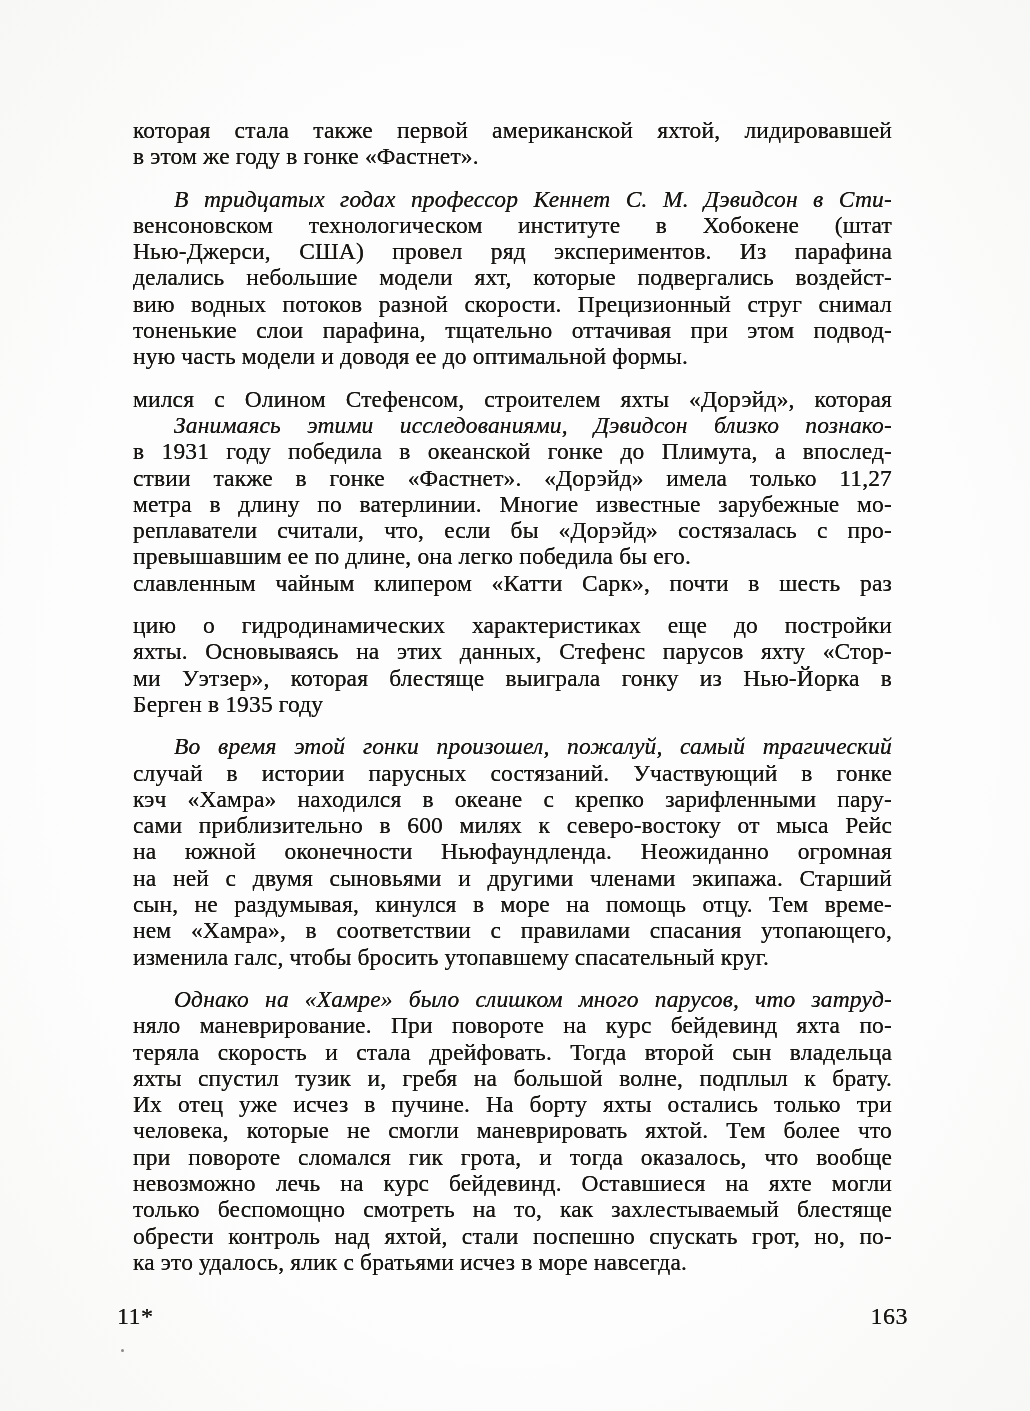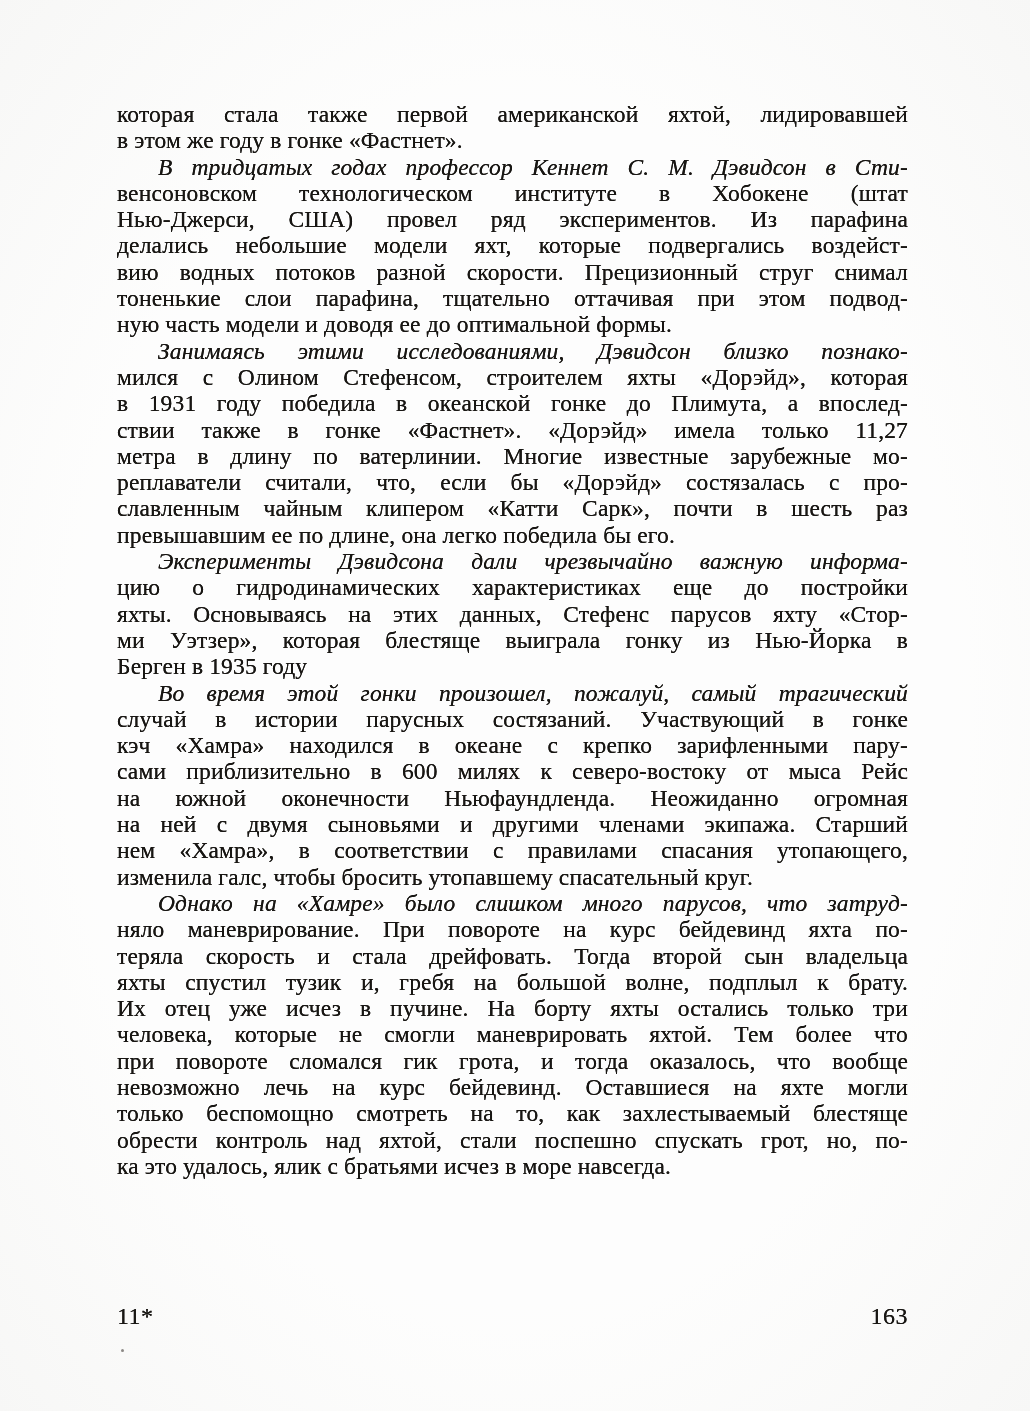--- a/index.html
+++ b/index.html
@@ -24,21 +24,21 @@
       var(--paper);
     font-family: "Liberation Serif", "DejaVu Serif", serif;
     color: var(--ink);
   }
   .text-block {
     position: absolute;
     left: 117px;
     top: 101px;
     width: 791px;
   }
-  .paragraph { margin: 0; padding: 0; }
+  .paragraph { margin: 16px; padding: 0; }
   .line {
     font-size: 23.5px;
     line-height: 26.3px;
     height: 26.3px;
     text-align: justify;
     text-align-last: justify;
     letter-spacing: 0.15px;
     white-space: normal;
     overflow: hidden;
     color: var(--ink);
@@ -88,43 +88,43 @@
       <div class="paragraph">
         <div class="line indent">В тридцатых годах профессор Кеннет С. М. Дэвидсон в Сти-</div>
         <div class="line">венсоновском технологическом институте в Хобокене (штат</div>
         <div class="line">Нью-Джерси, США) провел ряд экспериментов. Из парафина</div>
         <div class="line">делались небольшие модели яхт, которые подвергались воздейст-</div>
         <div class="line">вию водных потоков разной скорости. Прецизионный струг снимал</div>
         <div class="line">тоненькие слои парафина, тщательно оттачивая при этом подвод-</div>
         <div class="line last">ную часть модели и доводя ее до оптимальной формы.</div>
       </div>
       <div class="paragraph">
+        <div class="line">мился с Олином Стефенсом, строителем яхты «Дорэйд», которая</div>
         <div class="line indent">Занимаясь этими исследованиями, Дэвидсон близко познако-</div>
-        <div class="line">мился с Олином Стефенсом, строителем яхты «Дорэйд», которая</div>
         <div class="line">в 1931 году победила в океанской гонке до Плимута, а впослед-</div>
         <div class="line">ствии также в гонке «Фастнет». «Дорэйд» имела только 11,27</div>
         <div class="line">метра в длину по ватерлинии. Многие известные зарубежные мо-</div>
         <div class="line">реплаватели считали, что, если бы «Дорэйд» состязалась с про-</div>
+        <div class="line last">превышавшим ее по длине, она легко победила бы его.</div>
         <div class="line">славленным чайным клипером «Катти Сарк», почти в шесть раз</div>
-        <div class="line last">превышавшим ее по длине, она легко победила бы его.</div>
       </div>
       <div class="paragraph">
-        <div class="line indent">Эксперименты Дэвидсона дали чрезвычайно важную информа-</div>
         <div class="line">цию о гидродинамических характеристиках еще до постройки</div>
         <div class="line">яхты. Основываясь на этих данных, Стефенс парусов яхту «Стор-</div>
         <div class="line">ми Уэтзер», которая блестяще выиграла гонку из Нью-Йорка в</div>
         <div class="line last">Берген в 1935 году</div>
       </div>
       <div class="paragraph">
         <div class="line indent">Во время этой гонки произошел, пожалуй, самый трагический</div>
         <div class="line">случай в истории парусных состязаний. Участвующий в гонке</div>
         <div class="line">кэч «Хамра» находился в океане с крепко зарифленными пару-</div>
         <div class="line">сами приблизительно в 600 милях к северо-востоку от мыса Рейс</div>
         <div class="line">на южной оконечности Ньюфаундленда. Неожиданно огромная</div>
         <div class="line">на ней с двумя сыновьями и другими членами экипажа. Старший</div>
+        <div class="line">сын, не раздумывая, кинулся в море на помощь отцу. Тем време-</div>
         <div class="line">нем «Хамра», в соответствии с правилами спасания утопающего,</div>
         <div class="line last">изменила галс, чтобы бросить утопавшему спасательный круг.</div>
       </div>
       <div class="paragraph">
         <div class="line indent">Однако на «Хамре» было слишком много парусов, что затруд-</div>
         <div class="line">няло маневрирование. При повороте на курс бейдевинд яхта по-</div>
         <div class="line">теряла скорость и стала дрейфовать. Тогда второй сын владельца</div>
         <div class="line">яхты спустил тузик и, гребя на большой волне, подплыл к брату.</div>
         <div class="line">Их отец уже исчез в пучине. На борту яхты остались только три</div>
         <div class="line">человека, которые не смогли маневрировать яхтой. Тем более что</div>

